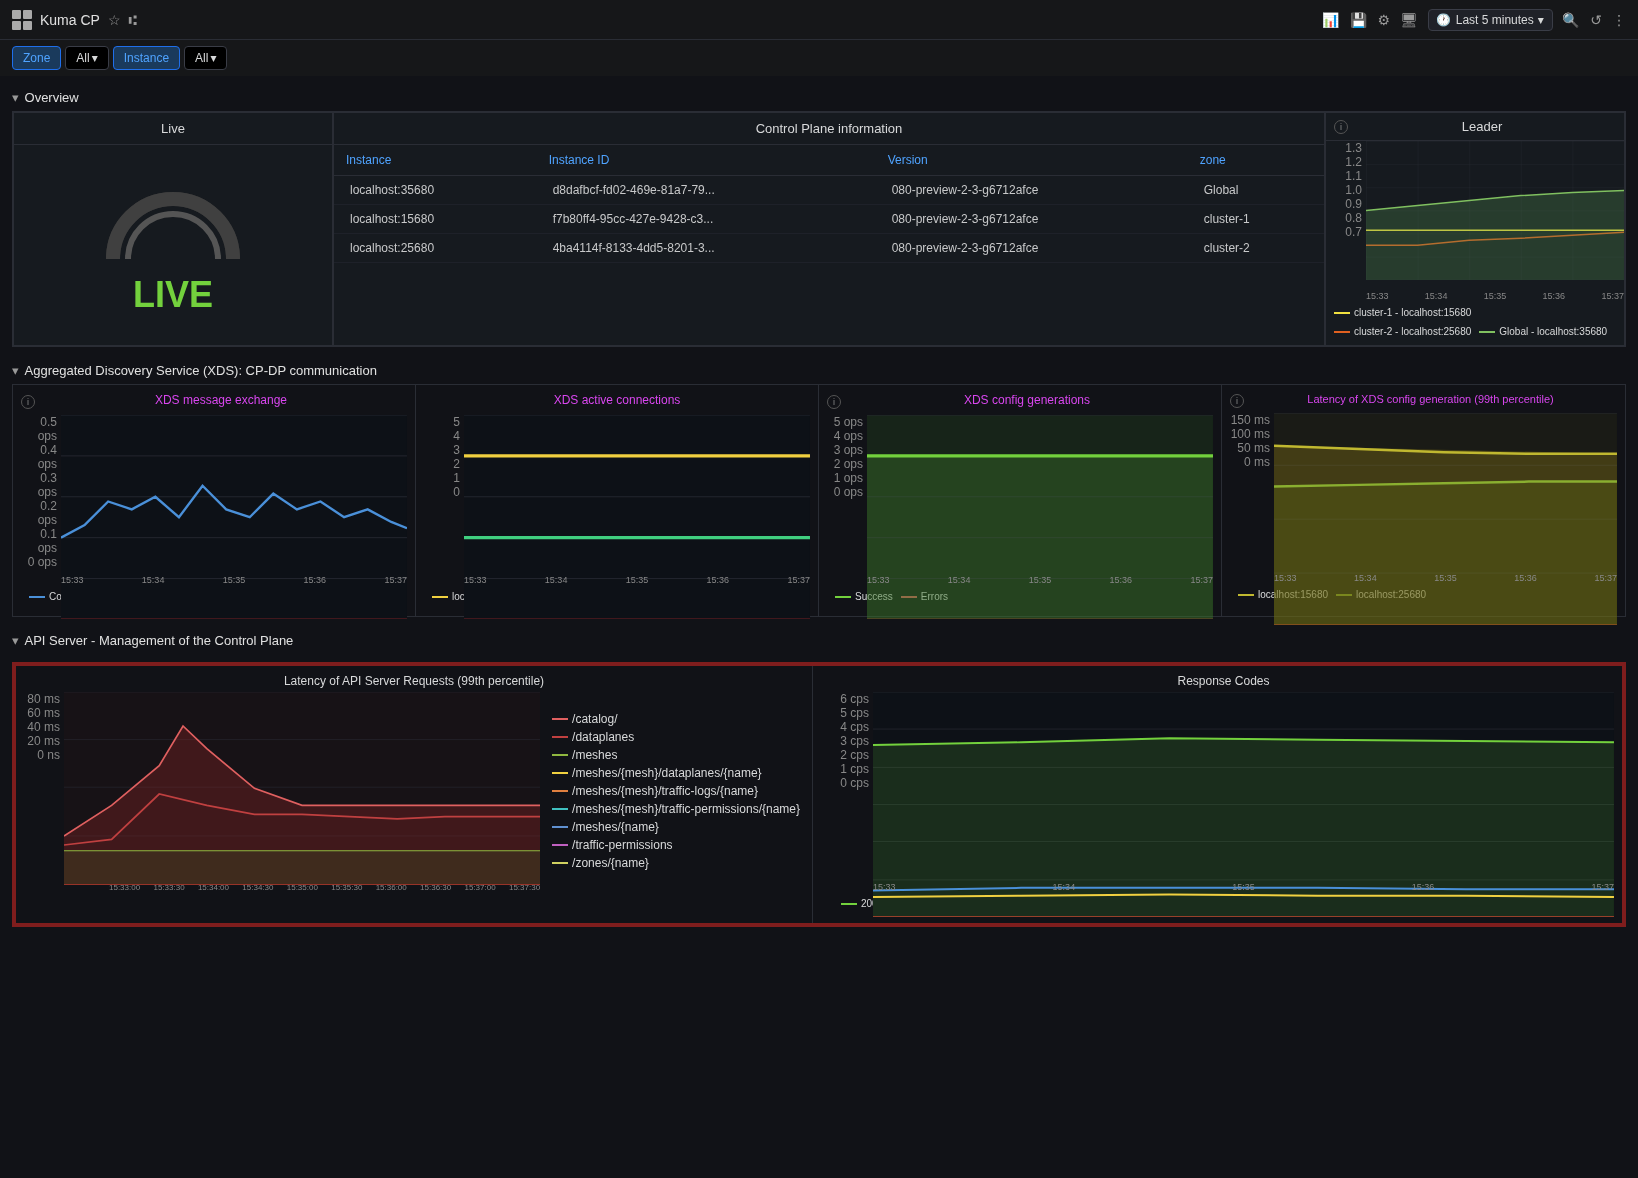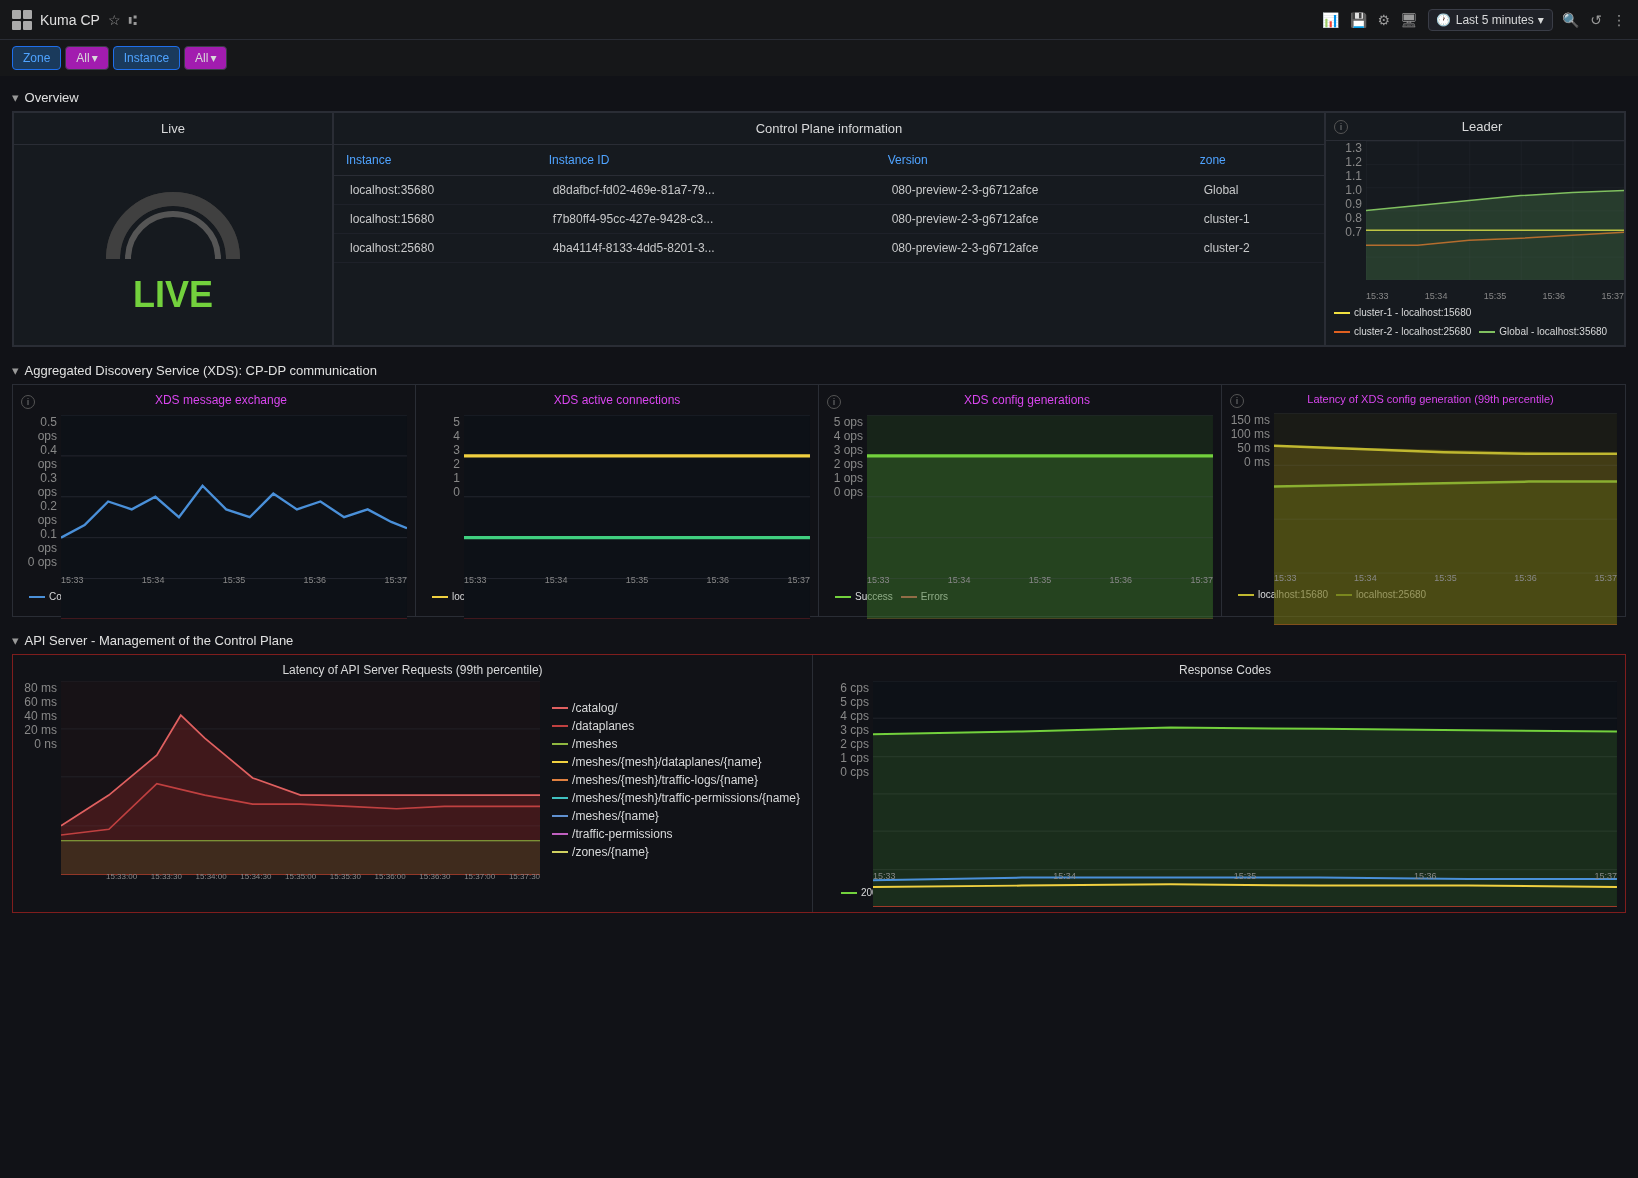--- a/index.html
+++ b/index.html
@@ -77,21 +77,21 @@
       border: 1px solid transparent;
       cursor: pointer;
       font-size: 12px;
     }
     .filter-btn.active-blue {
       background: #1a3a5c;
       border-color: #1f6feb;
       color: #4fa3ff;
     }
     .filter-btn.dropdown {
-      background: #a21caf;
+      background: #000000;
       border-color: #3a3d47;
       color: #d8d9da;
     }
     
     .main {
       padding: 8px 12px;
     }
     
     .section-header {
       display: flex;
@@ -230,21 +230,22 @@
       left: 40px;
       top: 0;
       right: 0;
       bottom: 20px;
     }
     
     .api-grid {
       display: grid;
       grid-template-columns: 1fr 1fr;
       gap: 12px;
-      border: 1px solid #7f1d1d;
+      border: 4px solid #7f1d1d;
+      margin-top: 8px;
     }
     .api-panel {
       padding: 8px;
       border-right: 1px solid #2a2d35;
     }
     .api-panel:last-child { border-right: none; }
     .api-title {
       text-align: center;
       font-size: 12px;
       color: #d8d9da;

